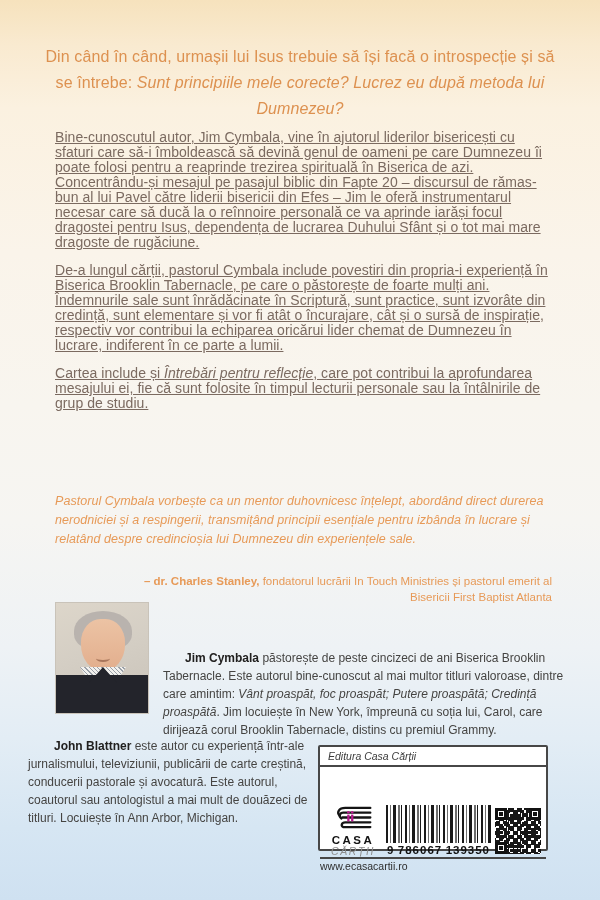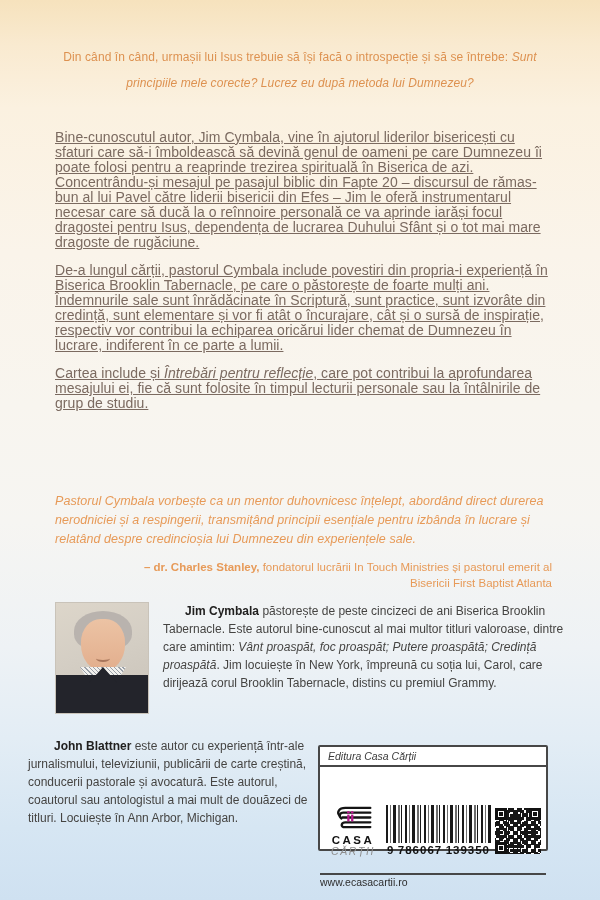--- a/index.html
+++ b/index.html
@@ -9,52 +9,52 @@
     position:relative; width:600px; height:900px; overflow:hidden;
     background:linear-gradient(180deg,
       #f6e2bd 0%, #f9ead0 5%, #fbf1e0 12%, #faf4ea 28%,
       #f8f5ef 45%, #f6f5f2 58%, #eef2f5 72%, #e3edf5 82%,
       #d6e6f3 92%, #cfe1f1 100%);
   }
 
   
   .top-quote {
     position:absolute; top:44px; left:38px; width:524px;
-    text-align:center; color:#dd9150; font-size:12px; line-height:26px;
+    text-align:center; color:#dd9150; font-size:16px; line-height:26px;
     letter-spacing:.1px;
   }
   .top-quote .it { font-style:italic; }
 
   
   .body-copy { position:absolute; top:130px; left:55px; width:497px; }
   .body-copy p {
     color:#7b6a60; font-size:14px; line-height:15px; margin-bottom:13px;
     letter-spacing:.05px;
     text-decoration:underline;
   }
   .body-copy .it { font-style:italic; }
 
   
   .testimonial-block { position:absolute; top:492px; left:55px; width:497px; }
   .testimonial {
     font-style:italic; color:#e79a58; font-size:12.5px; line-height:19px;
-    margin-bottom:11px; letter-spacing:.05px;
+    margin-bottom:25px; letter-spacing:.05px;
   }
   .attribution {
     width:440px; margin-left:auto; text-align:right;
     color:#e79a58; font-size:11.5px; line-height:15.5px;
   }
   .attribution b { font-weight:bold;margin-top:6px; }
 
   
   .author-jim { position:absolute; top:602px; left:55px; width:512px; display:flex; gap:14px; }
   .bio { font-size:12px; line-height:18px; color:#454442; }
   .bio .name { font-weight:bold; color:#21201f; }
   .bio .it { font-style:italic; }
-  .jim-text { text-indent:22px; flex:1; }
+  .jim-text { text-indent:22px; flex:1;margin-top:47px; }
 
   .author-john { position:absolute; top:737px; left:28px; width:286px; }
   .john-text { text-indent:26px; }
 
   
   .photo {
     position:relative; width:94px; height:112px; flex:none; overflow:hidden;
     background:linear-gradient(160deg,#ddd6ca 0%,#d4cec4 45%,#c8c2b8 100%);
     border:1px solid #c9c3b9;
   }
@@ -85,21 +85,21 @@
   }
 
   
   .publisher-box {
     position:absolute; top:745px; left:318px; width:230px; height:106px;
     background:#fff; border:2px solid #474747; border-radius:2px;
     color:#3c3c3c; display:flex; flex-direction:column;
   }
   .pub-header { padding:3px 8px 2px; border-bottom:2px solid #474747;
     font-size:10.5px; line-height:12.5px;font-style:italic; }
-  .pub-mid { flex:1; display:flex; align-items:center; padding:2px 5px 16px 4px;margin-top:36px; }
+  .pub-mid { flex:1; display:flex; align-items:center; padding:2px 5px 0 4px;margin-top:36px; }
   .logo-col { width:58px; text-align:center; flex:none; }
   .logo-casa { font-size:11.5px; font-weight:bold; letter-spacing:2.5px; color:#121212; line-height:12px; }
   .logo-cartii { font-size:10.5px; letter-spacing:1.6px; color:#8e8e8e; line-height:11px;font-style:italic; }
   .barcode-col { flex:1; display:flex; flex-direction:column; align-items:stretch; padding:0 4px; }
   .bars {
     height:38px;
     background:repeating-linear-gradient(90deg,
       #1a1a1a 0 2px, #fff 2px 4px, #6e6e6e 4px 5px, #fff 5px 7px,
       #1a1a1a 7px 10px, #fff 10px 12px, #6e6e6e 12px 14px, #fff 14px 15px,
       #1a1a1a 15px 16px, #fff 16px 19px);

